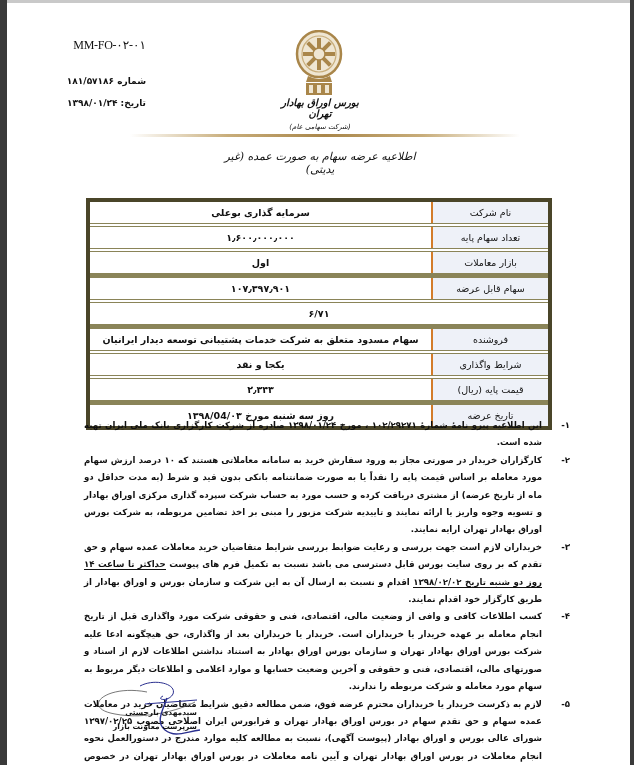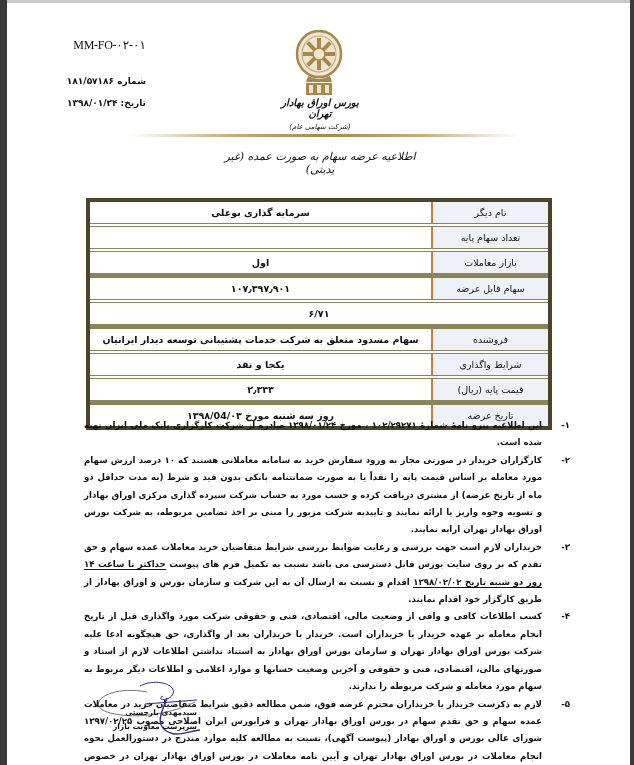--- a/index.html
+++ b/index.html
@@ -106,25 +106,26 @@
   <div class="l1">بورس اوراق بهادار تهران</div>
   <div class="l2">(شرکت سهامی عام)</div>
 </div>
 
 <div class="gold-divider"></div>
 
 <div class="doc-title">اطلاعیه عرضه سهام به صورت عمده (غیر یدیتی)</div>
 
 <div class="info-table">
   <div class="info-row">
-    <div class="info-label">نام دیگر</div>
+    <div class="info-label">نام شرکت</div>
     <div class="info-value">سرمایه گذاری بوعلی</div>
   </div>
   <div class="info-row">
     <div class="info-label">تعداد سهام پایه</div>
+    <div class="info-value">۱٫۶۰۰٫۰۰۰٫۰۰۰</div>
   </div>
   <div class="info-row thick">
     <div class="info-label">بازار معاملات</div>
     <div class="info-value">اول</div>
   </div>
   <div class="info-row">
     <div class="info-label">سهام قابل عرضه</div>
     <div class="info-value">۱۰۷٫۳۹۷٫۹۰۱</div>
   </div>
   <div class="info-row thick">

